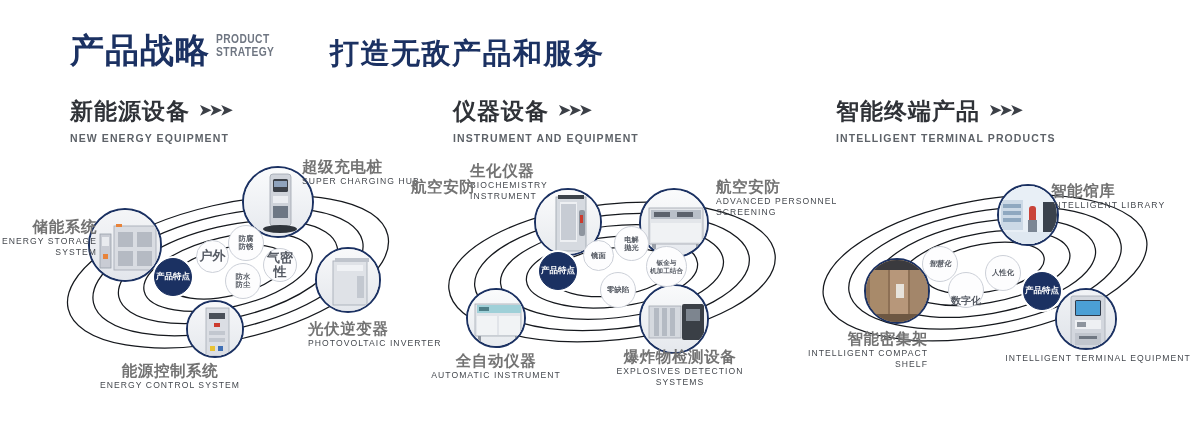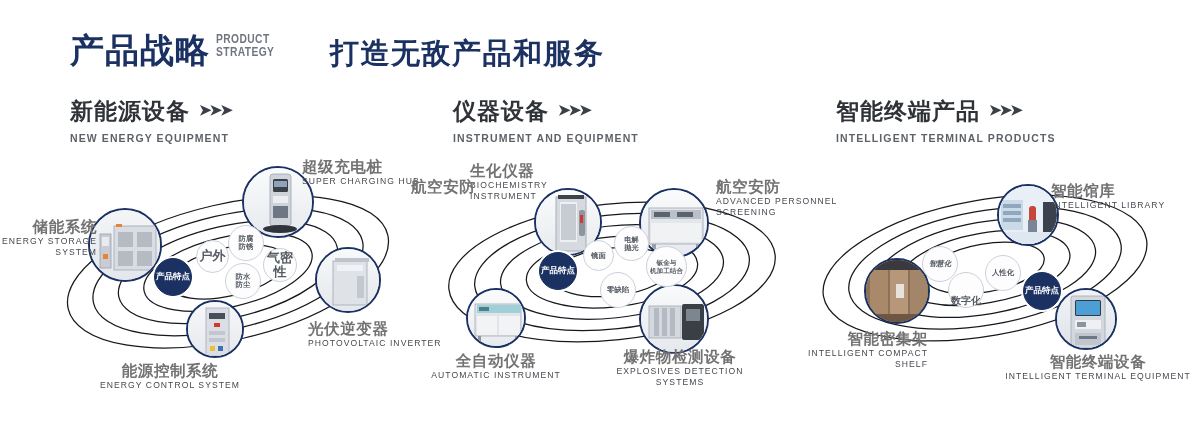--- a/index.html
+++ b/index.html
@@ -350,21 +350,20 @@
         <rect x="18" y="10" width="26" height="16" rx="1.5" fill="#2f3a4a"></rect>
         <rect x="19" y="11" width="24" height="14" fill="#4b9fd5"></rect>
         <rect x="18" y="30" width="26" height="9" fill="#eef0f3"></rect>
         <rect x="20" y="32" width="9" height="5" fill="#8d949d"></rect>
         <rect x="18" y="43" width="26" height="12" fill="#c1c6ce"></rect>
         <rect x="22" y="46" width="18" height="3" fill="#6f7782"></rect>
       </svg>
     </div>
   </div>
   <div class="lab ctr" style="left:1000px; top:353px; width:196px;">
-    <div class="cn">智能终端设备</div>
     <div class="en">INTELLIGENT TERMINAL EQUIPMENT</div>
   </div>
 
   <div class="node" style="left:864px; top:258px; width:66px; height:66px;">
     <div class="ph" style="background:linear-gradient(#8c6f55,#5b4staging);background:linear-gradient(#9b7d60,#5e4staging);background:linear-gradient(#9b7d60,#5e4632);">
       <svg viewBox="0 0 66 66" width="66" height="66">
         <rect x="0" y="0" width="66" height="66" fill="#8d7055"></rect>
         <rect x="0" y="0" width="66" height="10" fill="#3a3a3e"></rect>
         <rect x="4" y="10" width="18" height="44" fill="#a88a6a"></rect>
         <rect x="24" y="10" width="18" height="44" fill="#b7977a"></rect>

